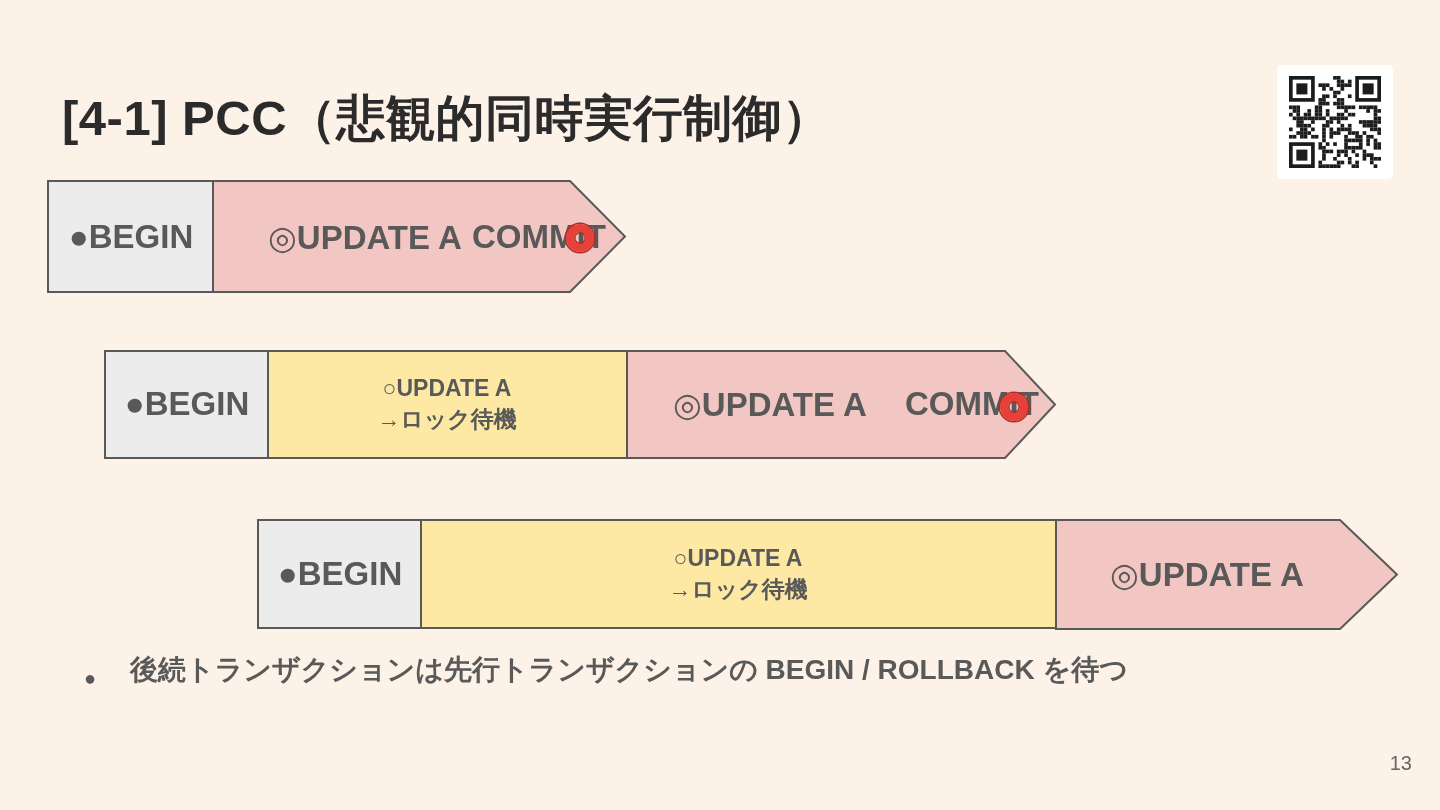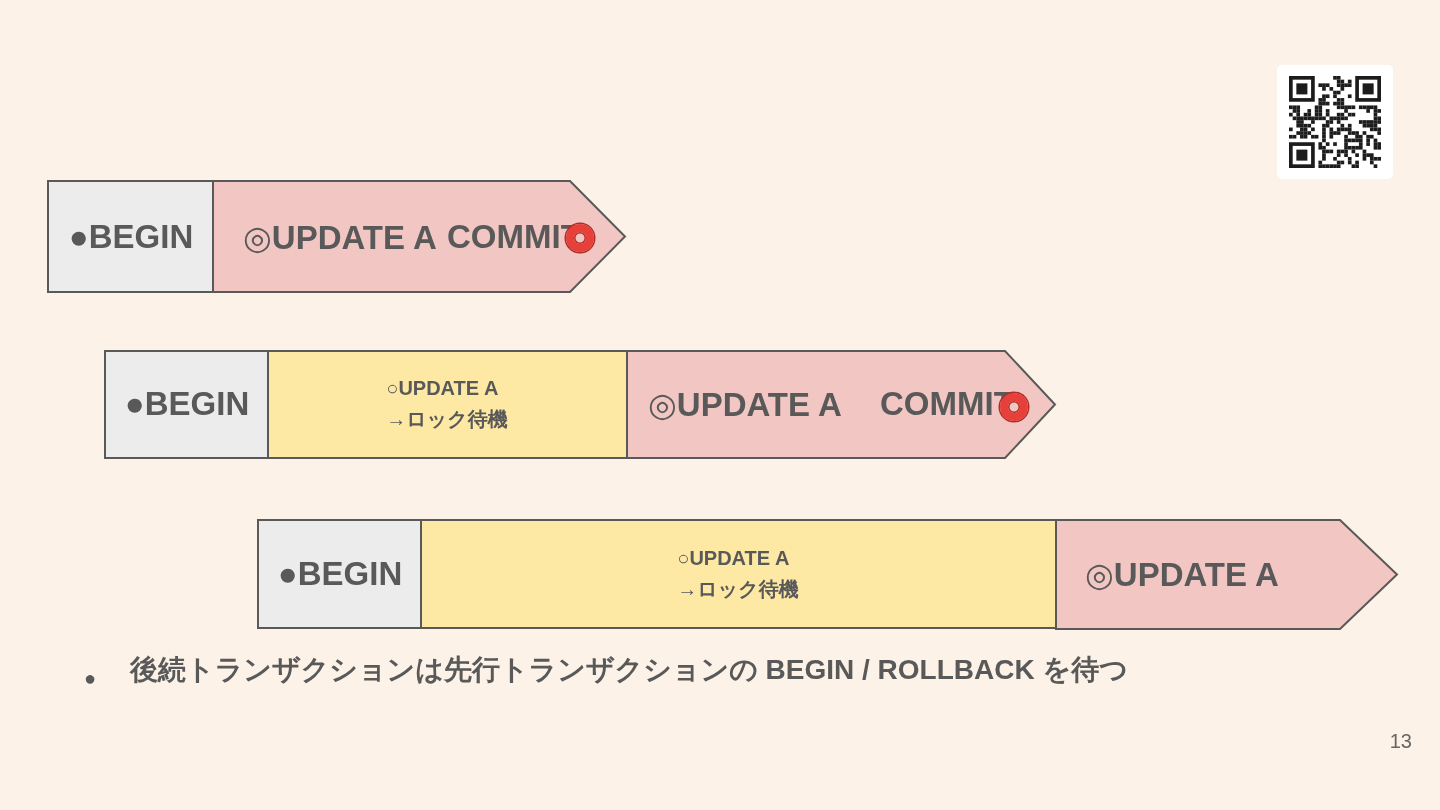--- a/index.html
+++ b/index.html
@@ -55,27 +55,27 @@
 
   
   .label {
     position: absolute;
     transform: translate(-50%, -50%);
     white-space: nowrap;
     font-weight: 700;
     font-size: 33px;
     color: var(--label-text, #595959);
   }
-  .label-left { transform: translateY(-50%); }
+  .label-left { transform: translateY(-50%); margin-left: 25px; }
   .wait-label {
     position: absolute;
     transform: translate(-50%, -50%);
-    text-align: left;
-    font-weight: 700;
-    font-size: 20px;
+    text-align: center;
+    font-weight: 700;
+    font-size: 23px;
     line-height: 31px;
     white-space: nowrap;
     color: var(--label-text, #595959);
   }
 
   
   .red-ring {
     position: absolute;
     width: 28px;
     height: 28px;
@@ -109,30 +109,31 @@
     white-space: nowrap;
     font-size: 28px;
     font-weight: 700;
     color: var(--label-text, #595959);
   }
 
   
   .page-number {
     position: absolute;
     right: 28px;
-    top: 730px;
+    top: 752px;
     font-size: 20px;
     color: var(--page-number-text, #666666);
   }
 </style>
 </head>
 <body>
 
 <div id="slide">
 
+  <div class="slide-title">[4-1] PCC（悲観的同時実行制御）</div>
 
   <div class="qr-box">
     <svg viewBox="0 0 100 100">
         <rect x="48" y="0" width="4" height="4"></rect>
         <rect x="52" y="0" width="4" height="4"></rect>
         <rect x="52" y="4" width="4" height="4"></rect>
         <rect x="56" y="4" width="4" height="4"></rect>
         <rect x="64" y="4" width="4" height="4"></rect>
         <rect x="32" y="8" width="4" height="4"></rect>
         <rect x="36" y="8" width="4" height="4"></rect>

